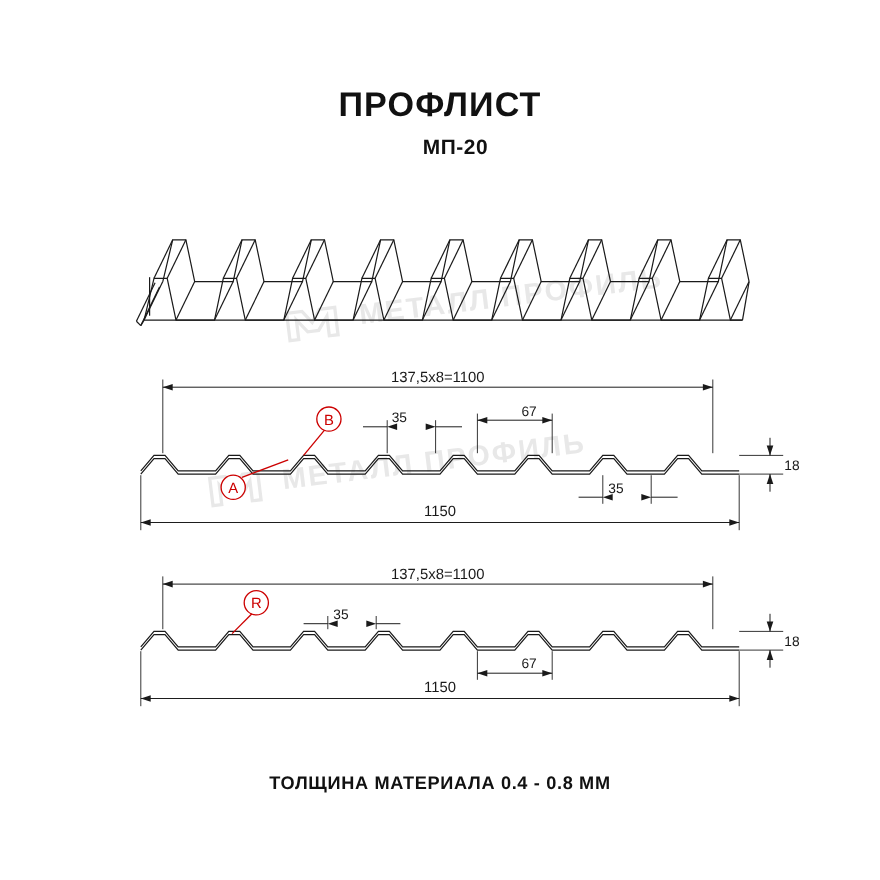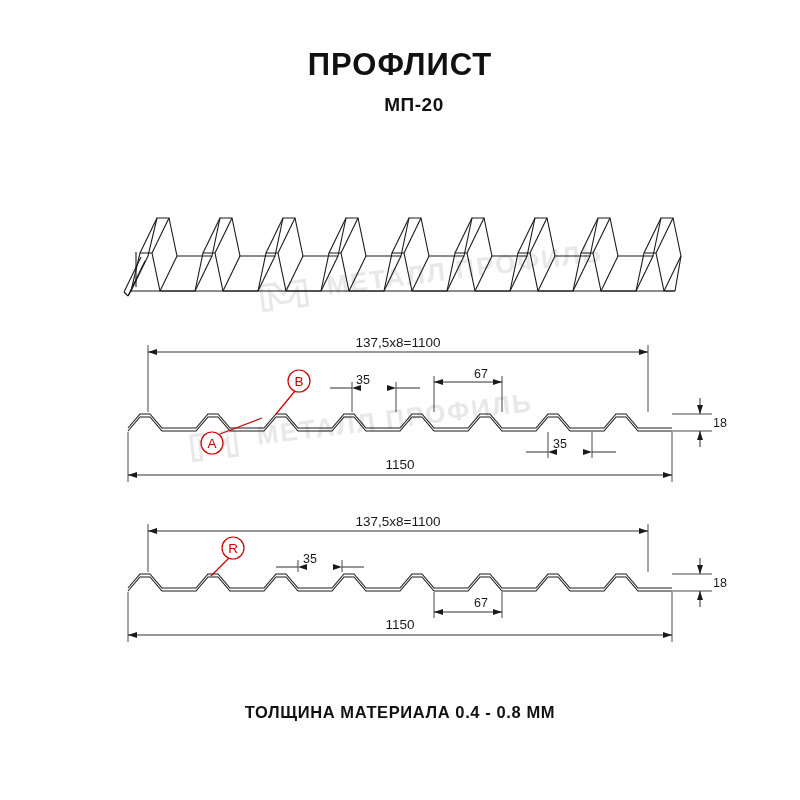--- a/index.html
+++ b/index.html
@@ -18,21 +18,21 @@
   .sheet {
     position: absolute;
     left: 0;
     top: 0;
     width: 800px;
     height: 800px;
   }
   .title-block {
     position: absolute;
     left: 0;
-    top: 48px;
+    top: 78px;
     width: 800px;
     text-align: center;
   }
   .title-main {
     font-size: 31px;
     font-weight: bold;
     letter-spacing: 1px;
     color: #111111;
     line-height: 1.1;
   }

